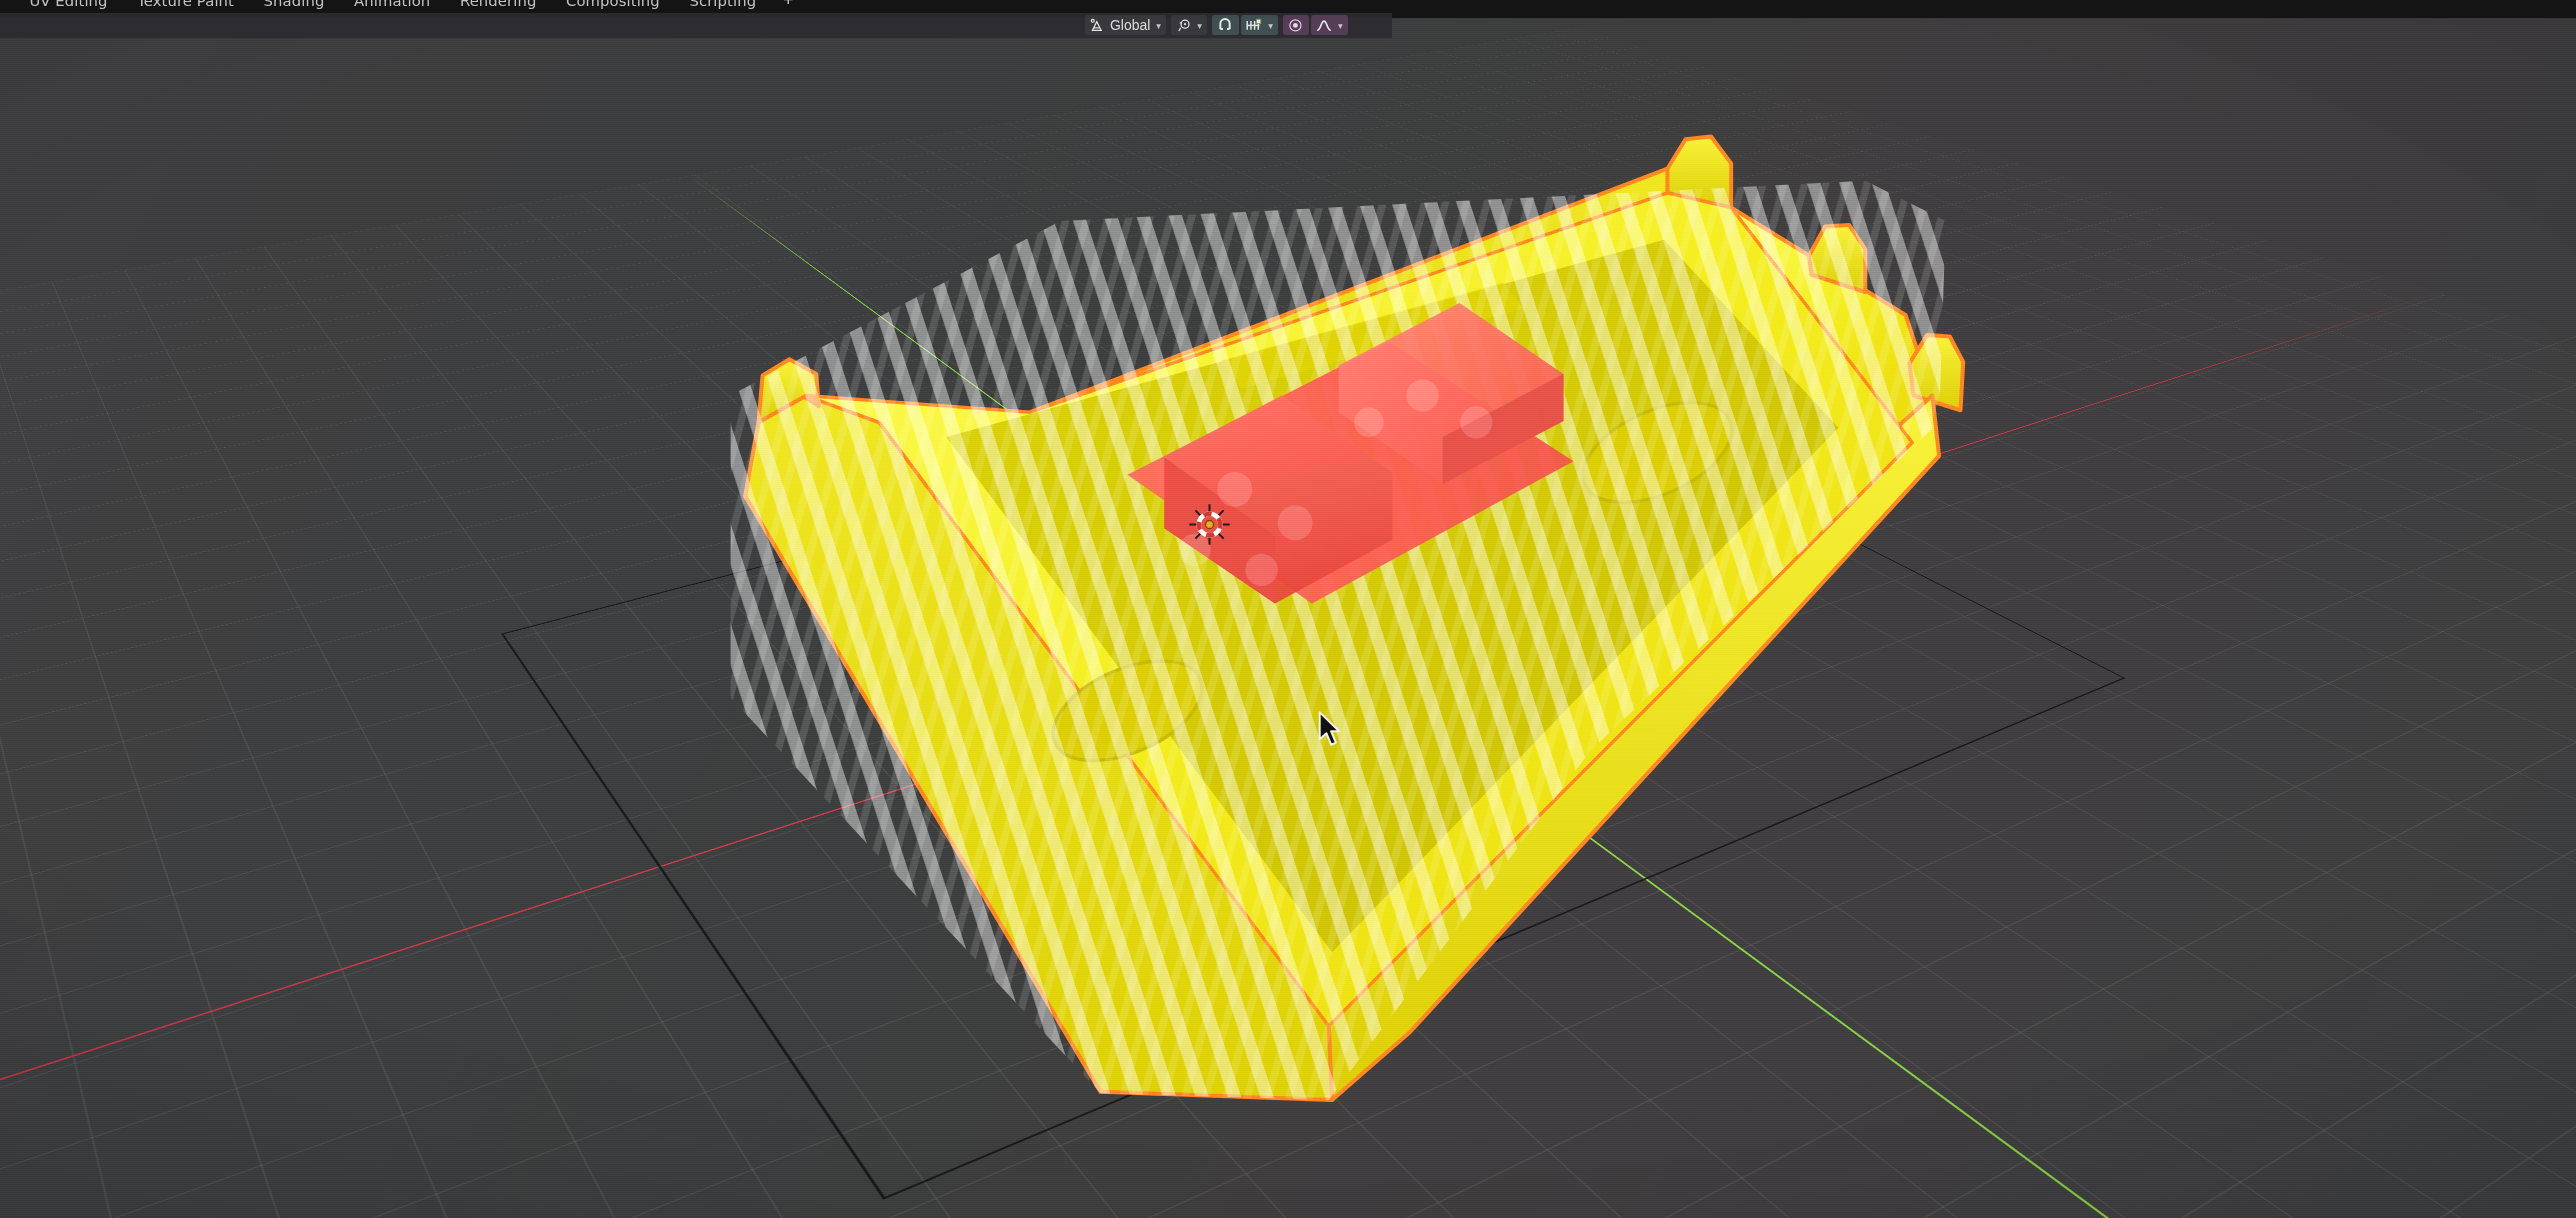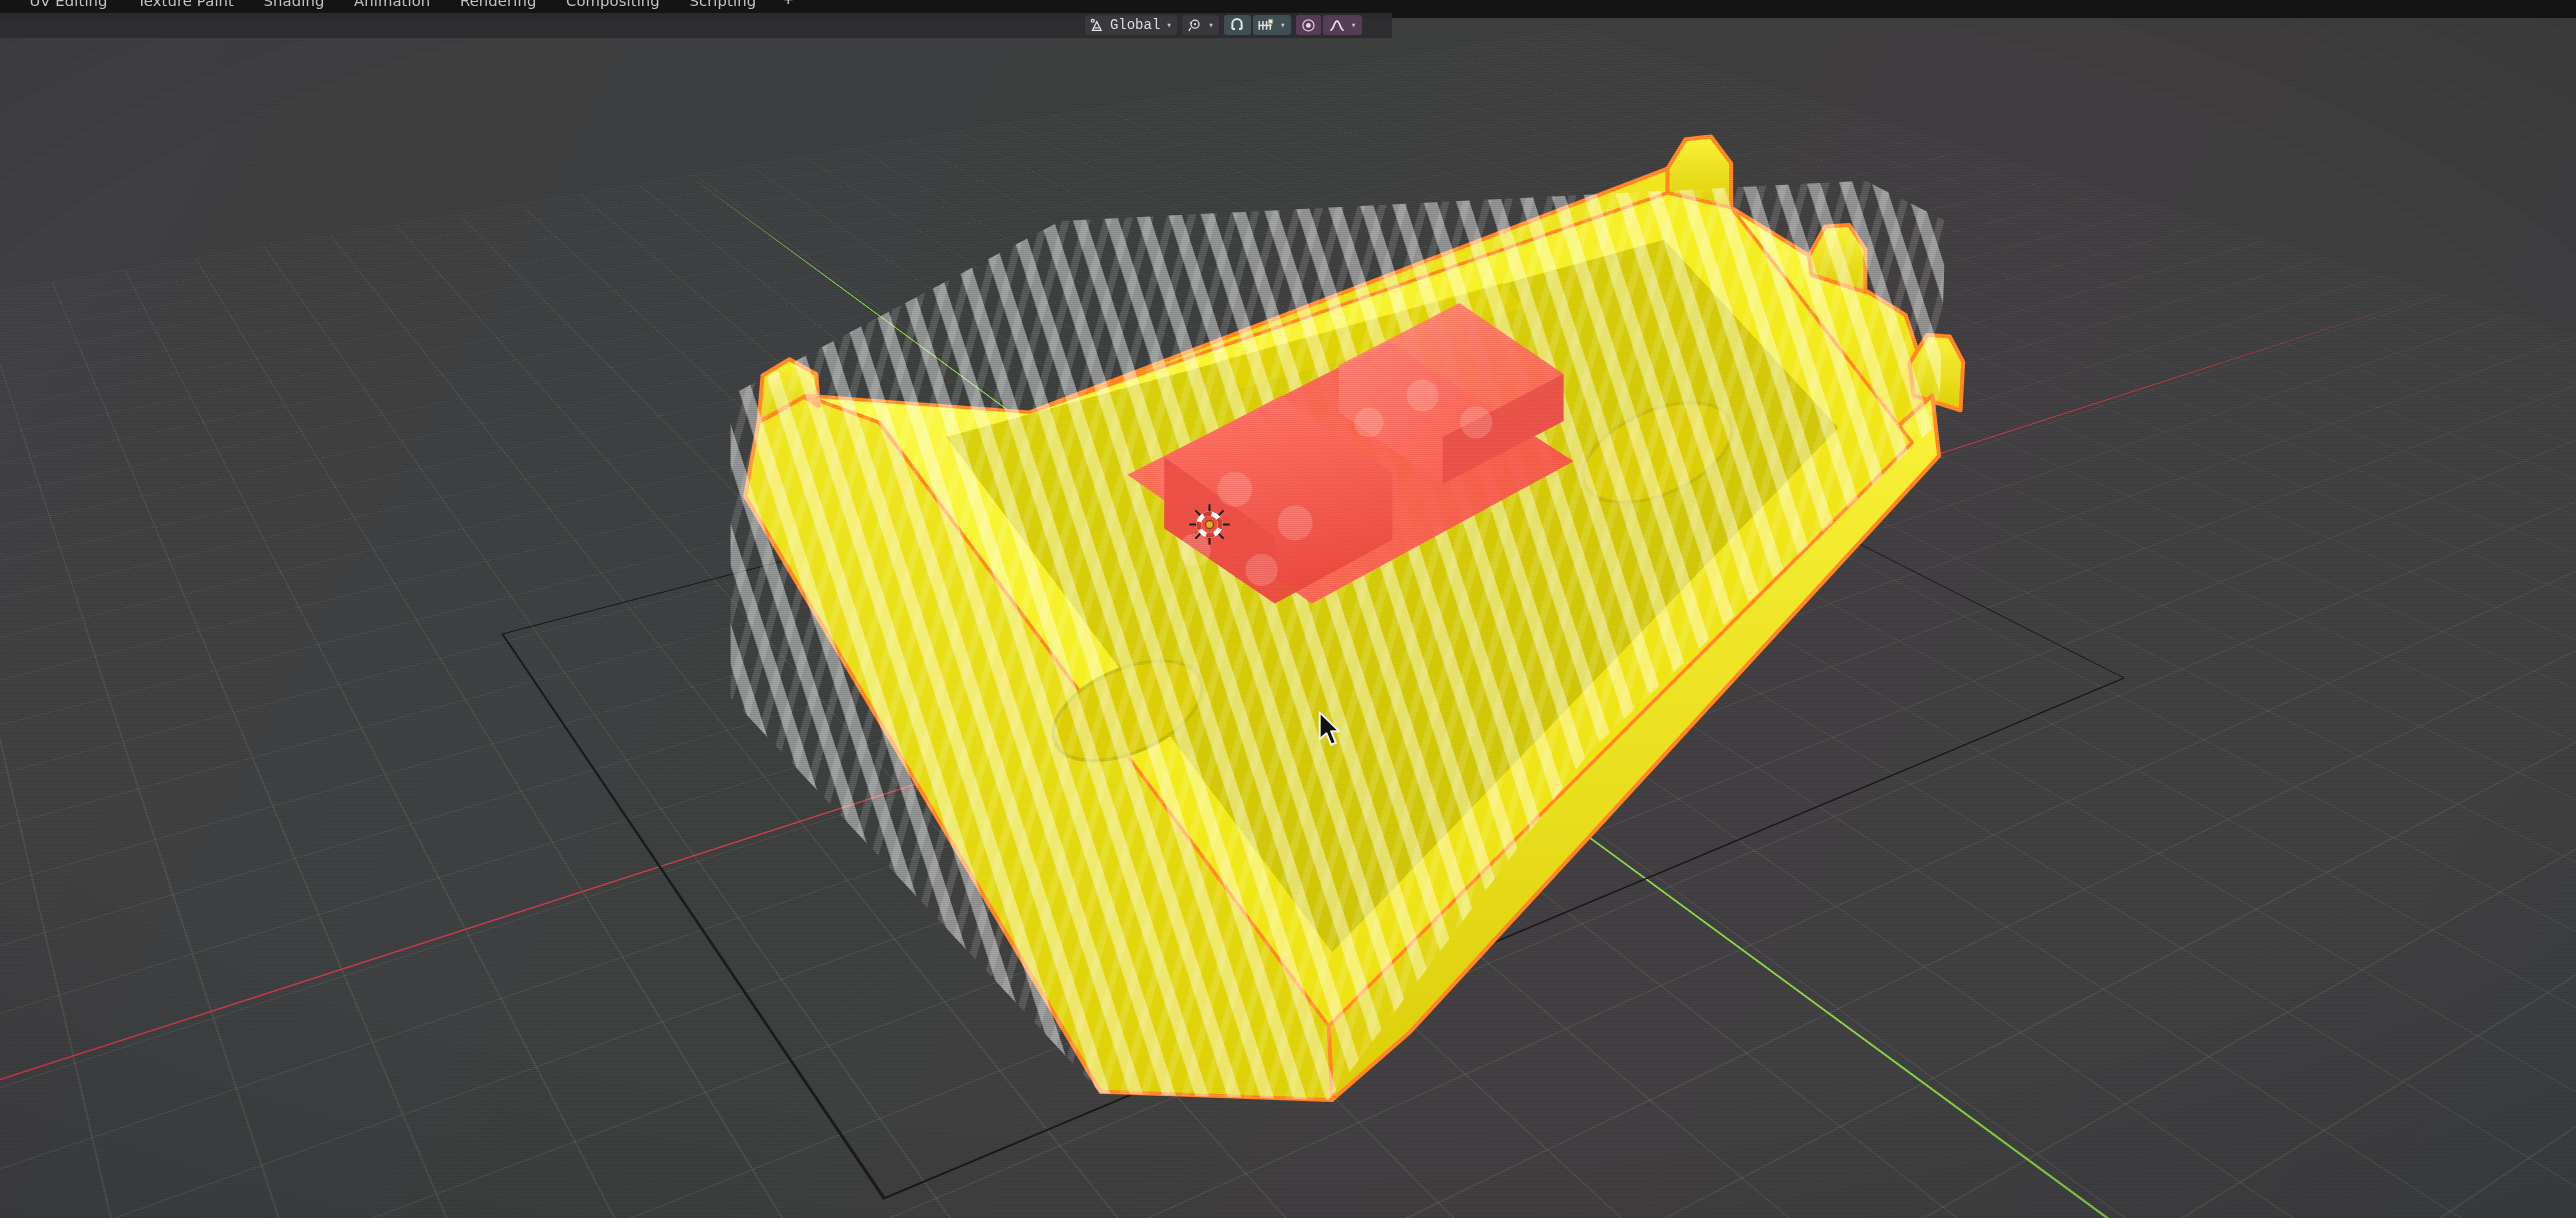--- a/index.html
+++ b/index.html
@@ -163,21 +163,21 @@
   .hdr-btn {
     display: flex; align-items: center;
     height: 20px;
     padding: 0 5.4px;
     margin-right: 2px;
     border-radius: 2.7px;
     background: rgba(62,62,66,0.72);
     color: #dcdcdc;
     font-size: 14px;
     white-space: nowrap;
-    font-family: Liberation Mono, monospace;
+    font-family: Liberation Sans, sans-serif;
     gap: 4.7px;
   }
   .hdr-btn.active { background: rgba(80,110,110,0.55); }
   .hdr-btn.active-pink { background: rgba(110,72,108,0.62); }
   .hdr-btn .lbl { line-height: 1; padding-bottom: 1.3px; }
   .chev { font-size: 9.4px; opacity: .85; padding-left: 1.3px; }
   .gl-sep { width: 2.7px; }
   .ico { display: inline-block; line-height: 0; }
 </style>
 </head>

